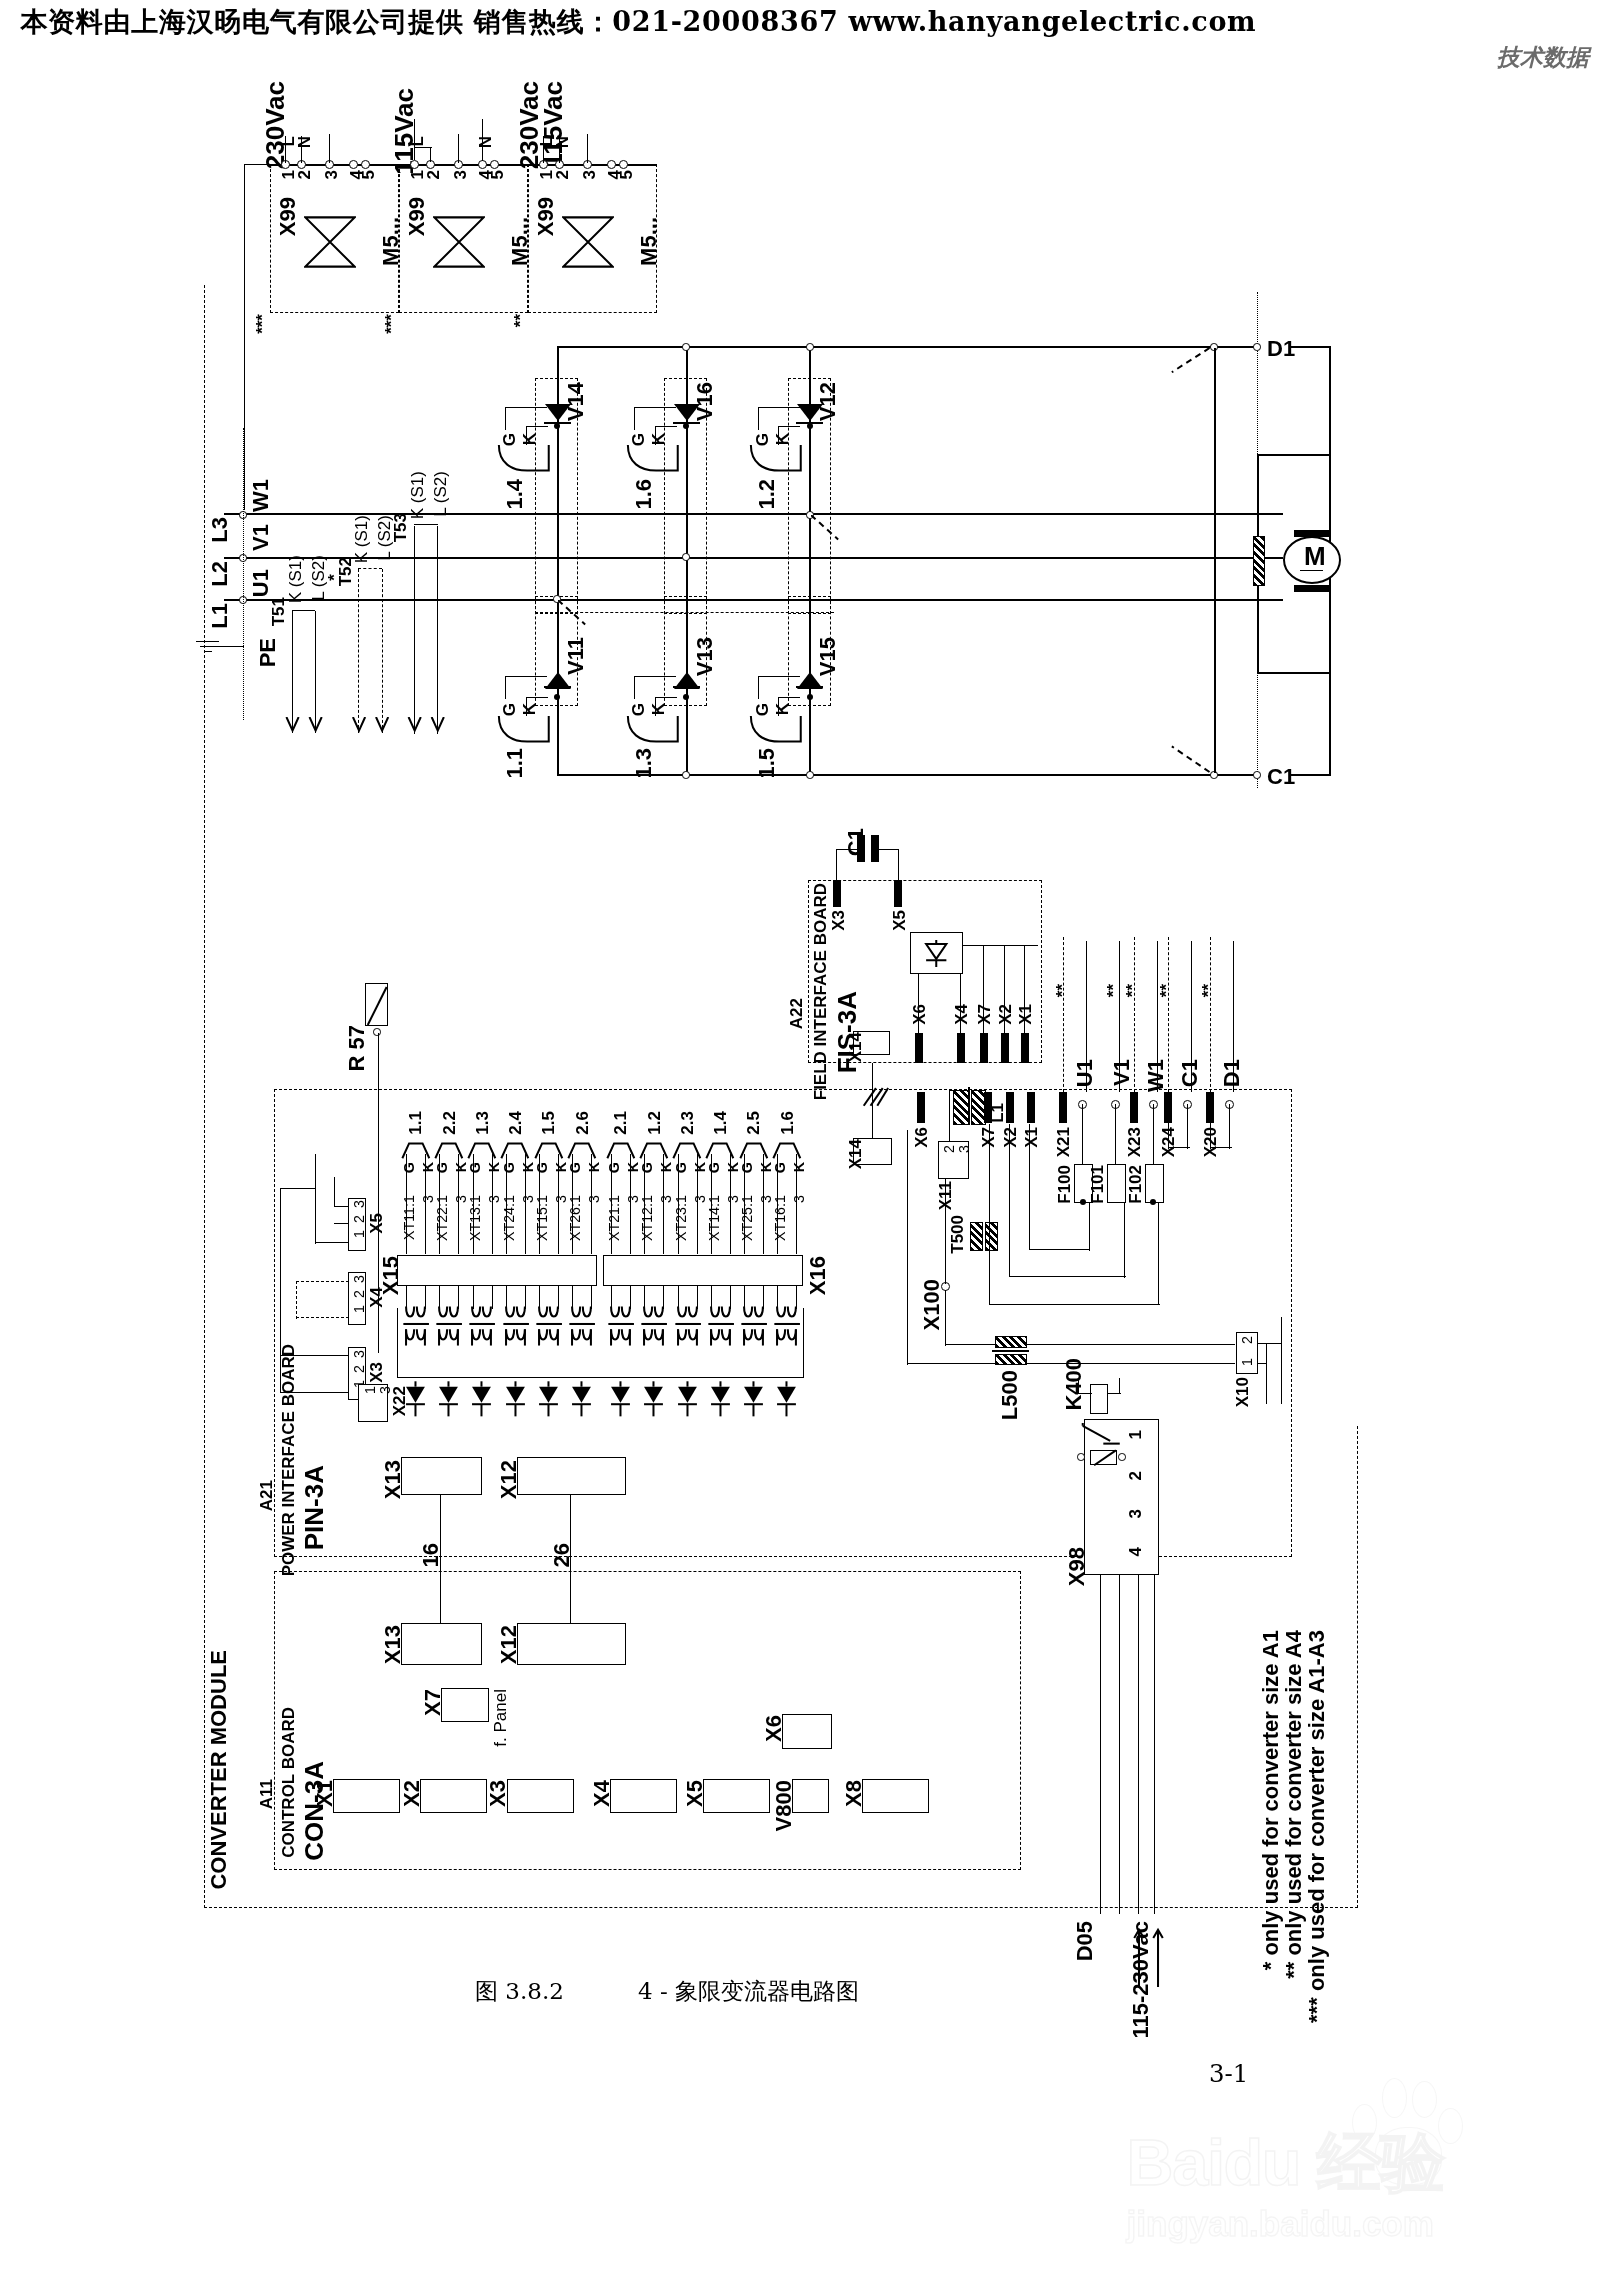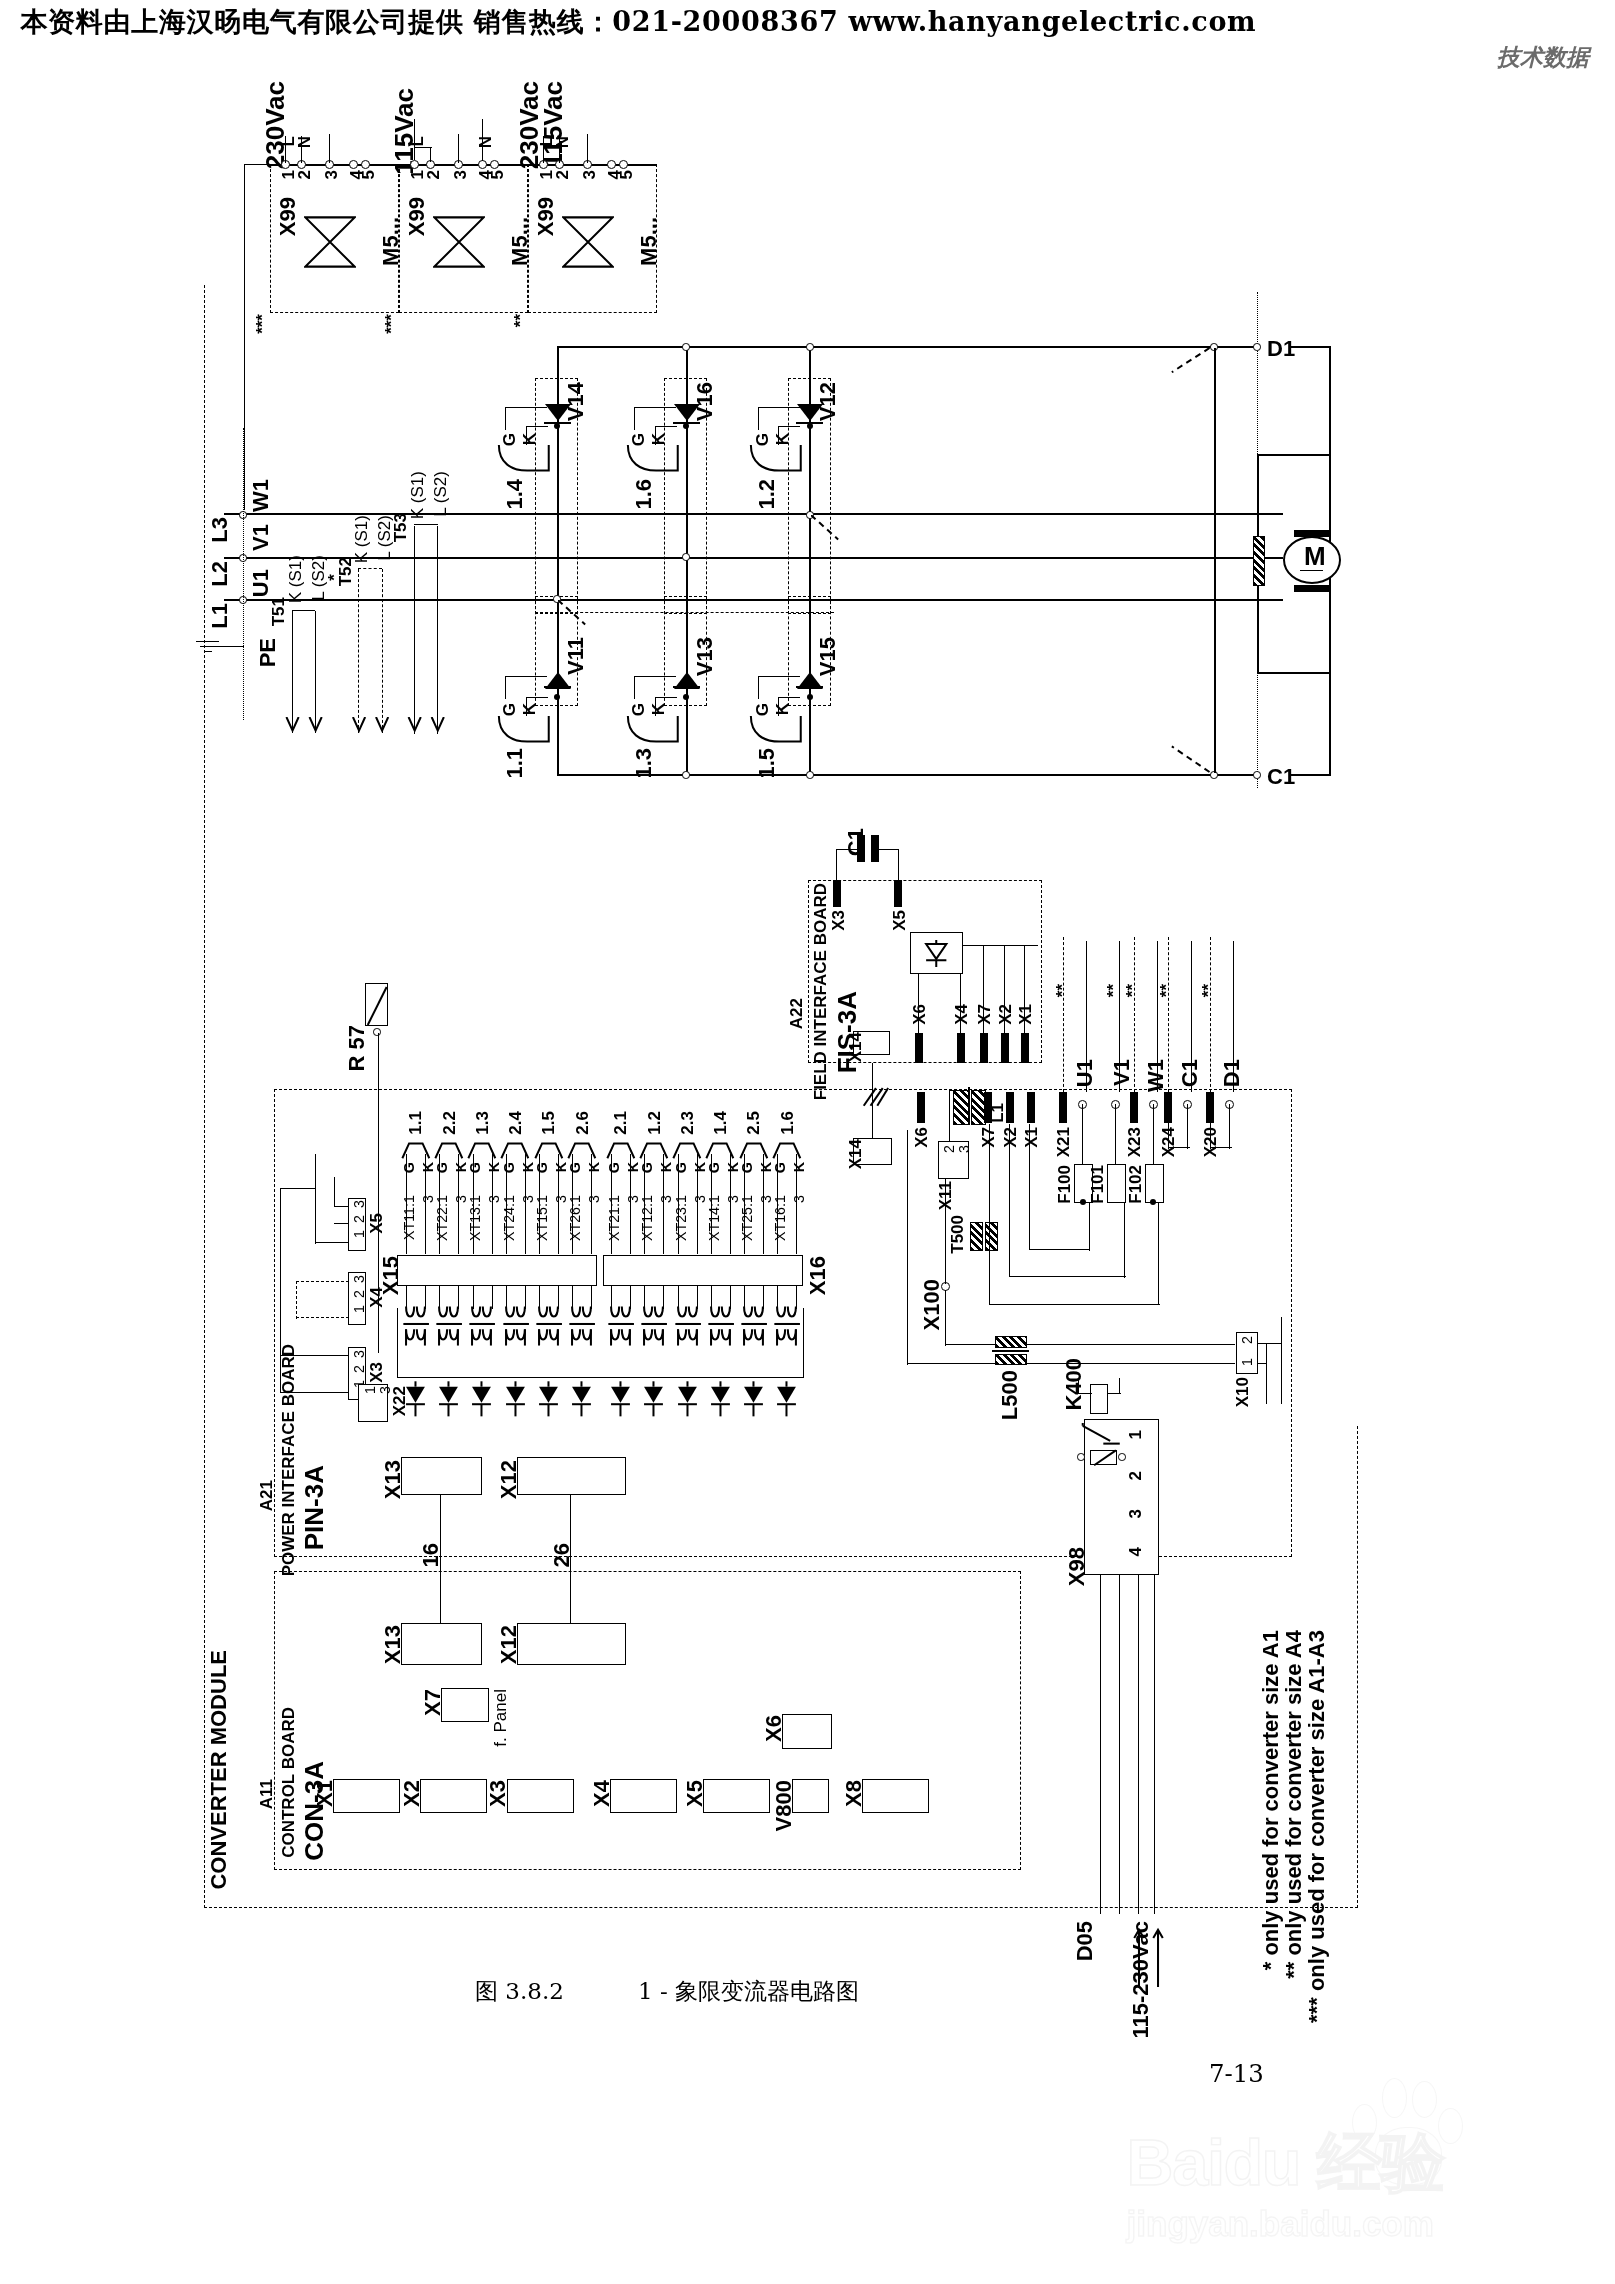--- a/index.html
+++ b/index.html
@@ -1087,22 +1087,22 @@
 <div class="box" style="left:862px;top:1779px;width:67px;height:34px;"></div>
 <div class="lbl b s18 vt" style="left:843px;top:1780px;">X8</div>
 <div class="box" style="left:782px;top:1714px;width:50px;height:35px;"></div>
 <div class="lbl b s18 vt" style="left:763px;top:1715px;">X6</div>
 
 <div class="lbl b s18 vt" style="left:1260px;top:1630px;">*   only used for converter size A1</div>
 <div class="lbl b s18 vt" style="left:1283px;top:1630px;">**  only used for converter size A4</div>
 <div class="lbl b s18 vt" style="left:1306px;top:1630px;">*** only used for converter size A1-A3</div>
 
 <div class="footer-cap" style="left:475px;top:1976px;">图 3.8.2</div>
-<div class="footer-cap" style="left:638px;top:1976px;">1 - 象限变流器电路图</div>
-<div class="pageno" style="left:1209px;top:2059px;">7-13</div>
+<div class="footer-cap" style="left:638px;top:1976px;">4 - 象限变流器电路图</div>
+<div class="pageno" style="left:1209px;top:2059px;">3-1</div>
 
 <div id="wm">
   <div class="paw">
     <div style="left:38px;top:0;width:23px;height:38px;"></div>
     <div style="left:68px;top:2.7px;width:23px;height:35px;"></div>
     <div style="left:8.1px;top:26px;width:23px;height:35px;"></div>
     <div style="left:94px;top:30px;width:23px;height:34px;"></div>
     <div style="left:31px;top:49px;width:65px;height:56px;border-radius:46% 46% 42% 42%;"></div>
   </div>
   <div class="wmtxt">Baidu 经验</div>

